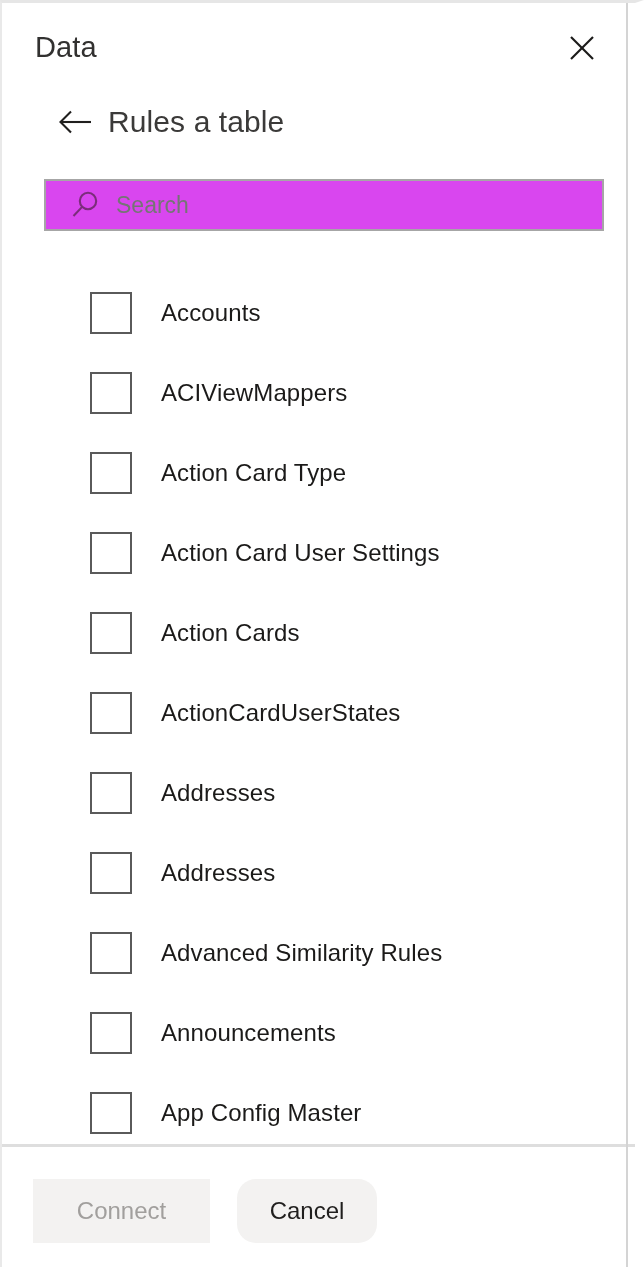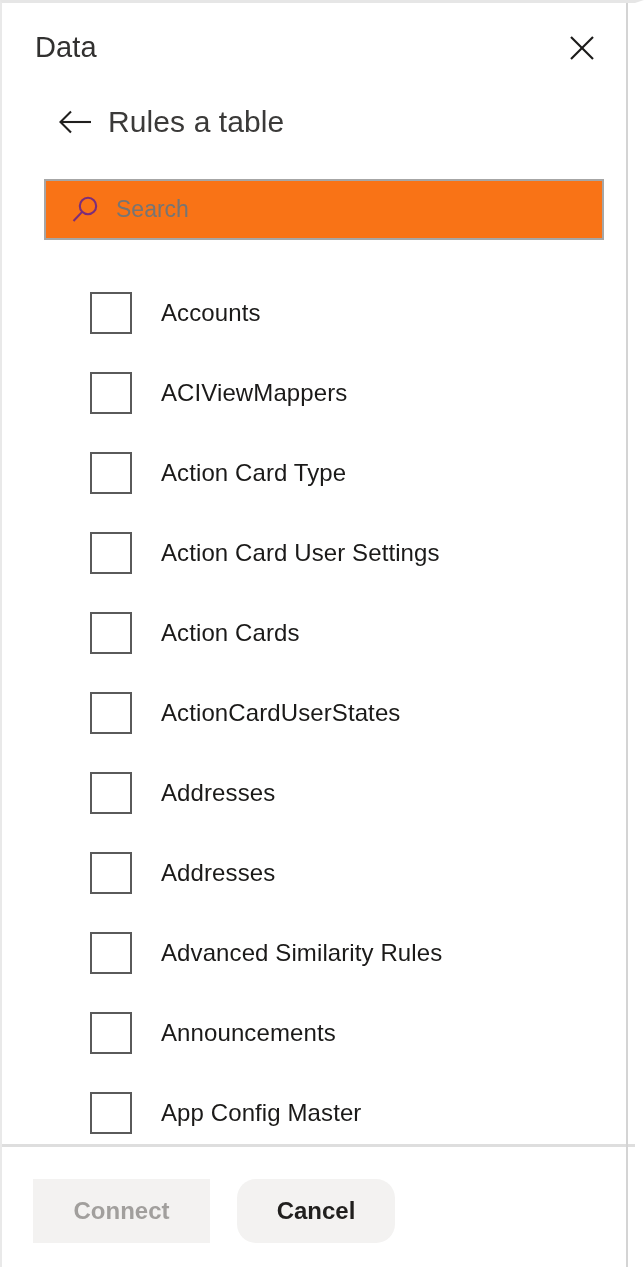--- a/index.html
+++ b/index.html
@@ -94,24 +94,24 @@
     line-height: 1;
     letter-spacing: 0.1px;
   }
 
   
   .search-wrap {
     position: absolute;
     left: 42px;
     top: 176px;
     width: 560px;
-    height: 61px;
+    height: 52px;
     box-sizing: border-box;
     border: 2px solid #a6a6a6;
-    background: #f97316;
+    background: #d946ef;
     display: flex;
     align-items: center;
   }
   .search-icon {
     width: 34px;
     height: 34px;
     margin-left: 22px;
     margin-right: 14px;
     flex: 0 0 auto;
     display: flex;
@@ -192,34 +192,34 @@
     background: #ffffff;
   }
   .btn {
     position: absolute;
     top: 32px;
     height: 64px;
     border: none;
     background: #f3f2f1;
     font-family: "Liberation Sans", sans-serif;
     font-size: 24px;
-    font-weight: 700;
+    font-weight: 400;
     padding: 0;
     cursor: pointer;
     line-height: 64px;
   }
   .btn-connect {
     left: 31px;
     width: 177px;
     color: #a19f9d;
     cursor: default;
   }
   .btn-cancel {
     left: 235px;
-    width: 158px;
+    width: 140px;
     color: #201f1e;
     border-radius: 19px;
   }
 </style>
 </head>
 <body>
 
 <div class="panel">
 
   <div class="header">

